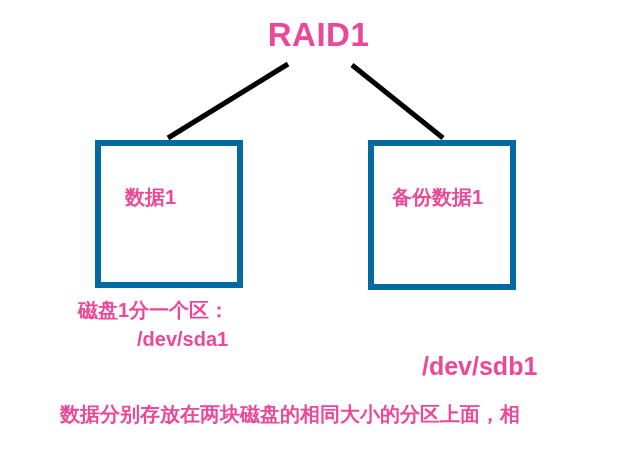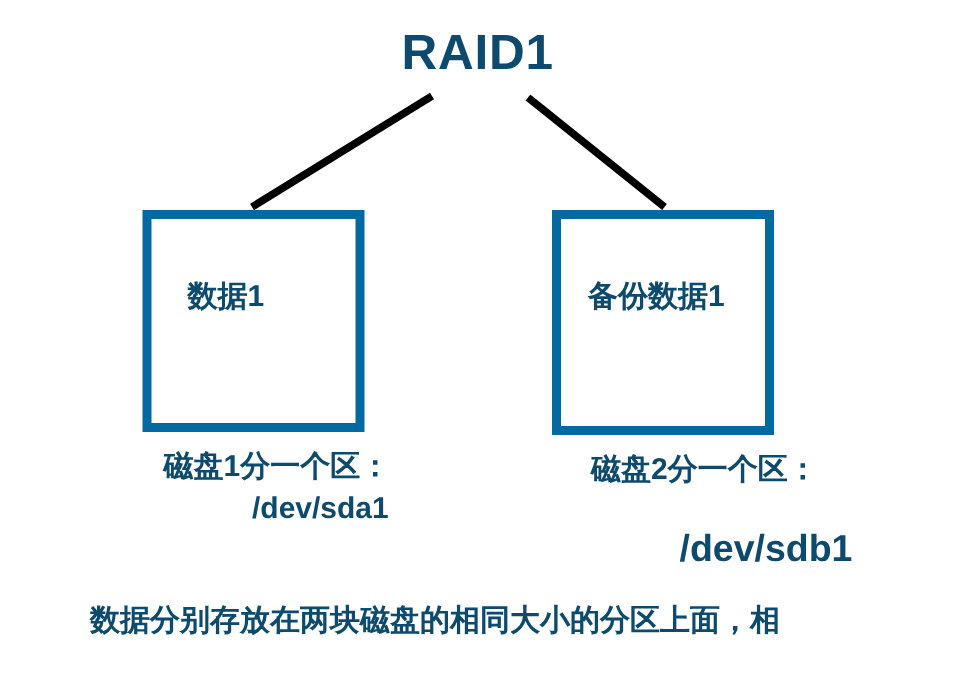--- a/index.html
+++ b/index.html
@@ -5,21 +5,21 @@
   html, body {
     margin: 0;
     padding: 0;
     background: #ffffff;
   }
   .canvas {
     position: relative;
     width: 637px;
     height: 455px;
     background: #ffffff;
-    color: #0c4a6e;
+    color: #ec4899;
     font-family: "Liberation Sans", "DejaVu Sans", sans-serif;
     font-weight: bold;
     overflow: hidden;
   }
   .title {
     position: absolute;
     left: 0;
     top: 16px;
     width: 100%;
     text-align: center;
@@ -46,21 +46,20 @@
     position: absolute;
     font-size: 20px;
     white-space: nowrap;
   }
   .disk-box.left  .box-label { left: 24px; top: 38px; }
   .disk-box.right .box-label { left: 18px; top: 38px; }
   .part-caption, .device-path {
     position: absolute;
     font-size: 20px;
     white-space: nowrap;
-    margin-left: 31px;
   }
   .part-caption.left  { left: 78px;  top: 297px; }
   .part-caption.right { left: 363px; top: 299px; }
   .device-path.left   { left: 137px; top: 328px; font-size: 20px; }
   .device-path.right  { left: 422px; top: 352px; font-size: 25px; }
   .description {
     position: absolute;
     left: 60px;
     top: 373px;
     font-size: 20px;
@@ -88,21 +87,20 @@
   </div>
 
   <div class="disk-box right">
     <span class="box-label">备份数据1</span>
   </div>
 
   <div class="part-caption left">磁盘1分一个区：</div>
 
   <div class="device-path left">/dev/sda1</div>
 
-  <div class="part-caption right">磁盘2分一个区：</div>
 
   <div class="device-path right">/dev/sdb1</div>
 
   <div class="description">
     <div class="line">数据分别存放在两块磁盘的相同大小的分区上面，相</div>
   </div>
 
 </div>
 
 </body></html>

